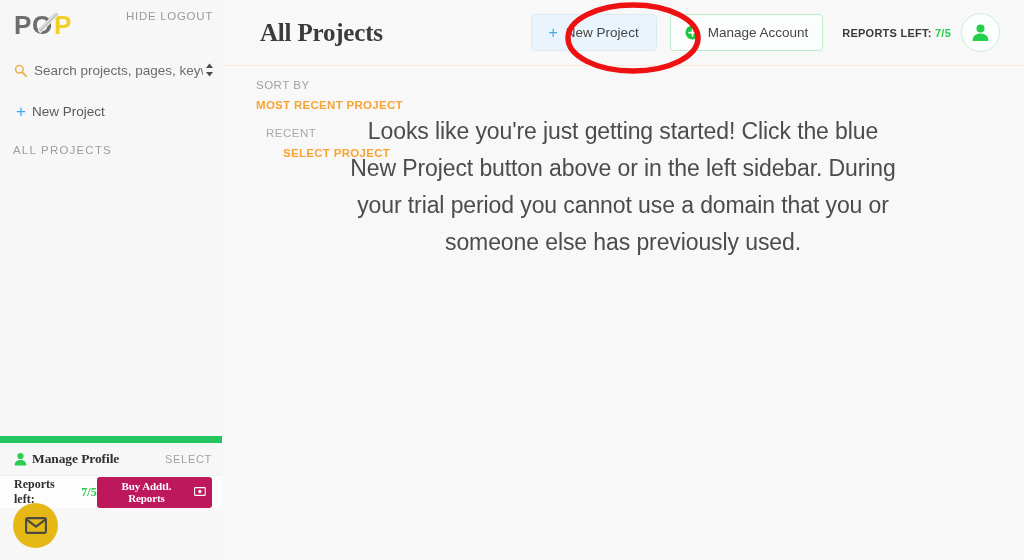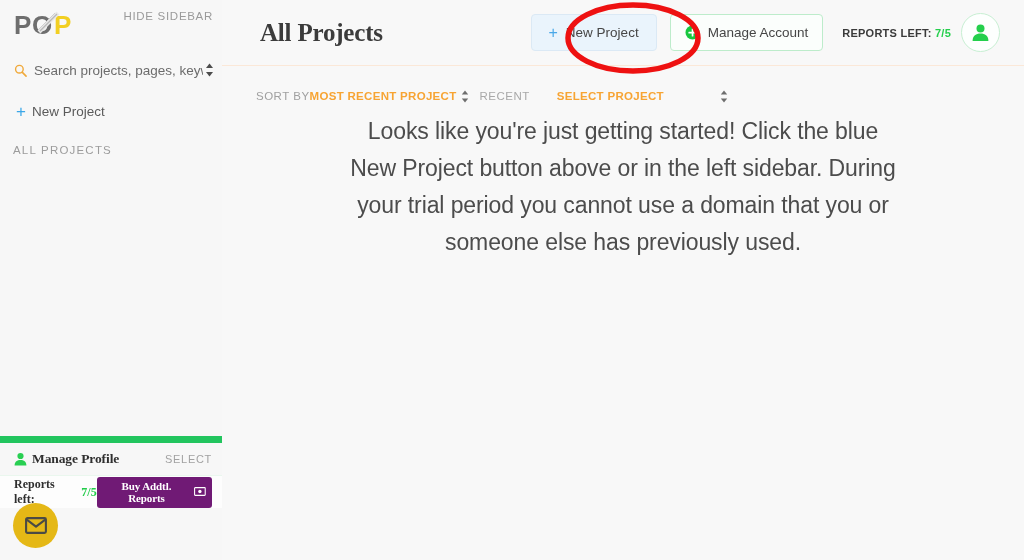--- a/index.html
+++ b/index.html
@@ -174,21 +174,21 @@
   }
   .reports-left-value {
     font-size: 12px;
     font-weight: bold;
     color: #22cc4a;
     margin-left: 4px;
     font-family: "Liberation Serif", serif;
   }
   .buy-reports-btn {
     margin-left: auto;
-    background: #701a75;
+    background: #be185d;
     color: #ffffff;
     border: none;
     border-radius: 3px;
     font-family: "Liberation Serif", serif;
     font-size: 11px;
     font-weight: bold;
     padding: 3px 6px 4px 6px;
     display: flex;
     align-items: center;
     gap: 4px;
@@ -304,26 +304,26 @@
     display: flex;
     align-items: center;
     justify-content: center;
     cursor: pointer;
   }
   .avatar svg { width: 19px; height: 19px; display: block; }
 
   
   .sort-bar {
     display: flex;
-    align-items: center;
     height: 34px;
     padding-left: 34px;
     margin-top: 13px;
     font-size: 12px;
-    gap: 0;
+    gap: 8px;
+    flex-direction: column;
   }
   .sort-by-label {
     color: #a0a0a0;
     letter-spacing: 0.5px;
     font-size: 11.5px;
   }
   .sort-value {
     color: #f7a433;
     font-weight: bold;
     letter-spacing: 0.3px;
@@ -381,21 +381,21 @@
       <div class="logo">
         <svg viewBox="0 0 74 32" width="74" height="32">
           <text x="0" y="25" font-family="Liberation Sans, sans-serif" font-size="26" font-weight="bold" fill="#6e6e6e" letter-spacing="-1">P</text>
           <text x="18" y="25" font-family="Liberation Sans, sans-serif" font-size="26" font-weight="bold" fill="#6e6e6e" letter-spacing="-1">O</text>
           <text x="40" y="25" font-family="Liberation Sans, sans-serif" font-size="26" font-weight="bold" fill="#f2cf22" letter-spacing="-1">P</text>
           <path d="M44 4 L25 23" stroke="#e8e8e8" stroke-width="4" fill="none"></path>
           <path d="M43 5 L26 22" stroke="#b8b8b8" stroke-width="1.2" fill="none"></path>
           <path d="M41 4 L24 21" stroke="#cfcfcf" stroke-width="1" fill="none"></path>
         </svg>
       </div>
-      <div class="hide-sidebar">HIDE SIDEBAR</div>
+      <div class="hide-sidebar">HIDE LOGOUT</div>
     </div>
 
     <div class="search-row">
       <svg class="search-icon" viewBox="0 0 14 14">
         <circle cx="5.8" cy="5.6" r="4.1" fill="none" stroke="#f0a93a" stroke-width="1.5"></circle>
         <line x1="9" y1="9" x2="13" y2="13" stroke="#f0a93a" stroke-width="1.7" stroke-linecap="round"></line>
       </svg>
       <input class="search-input" type="text" placeholder="Search projects, pages, keywords..." style="">
       <svg class="updown" viewBox="0 0 9 14">
         <path d="M4.5 0.5 L8 5 L1 5 Z" fill="#4c4c4c"></path>

